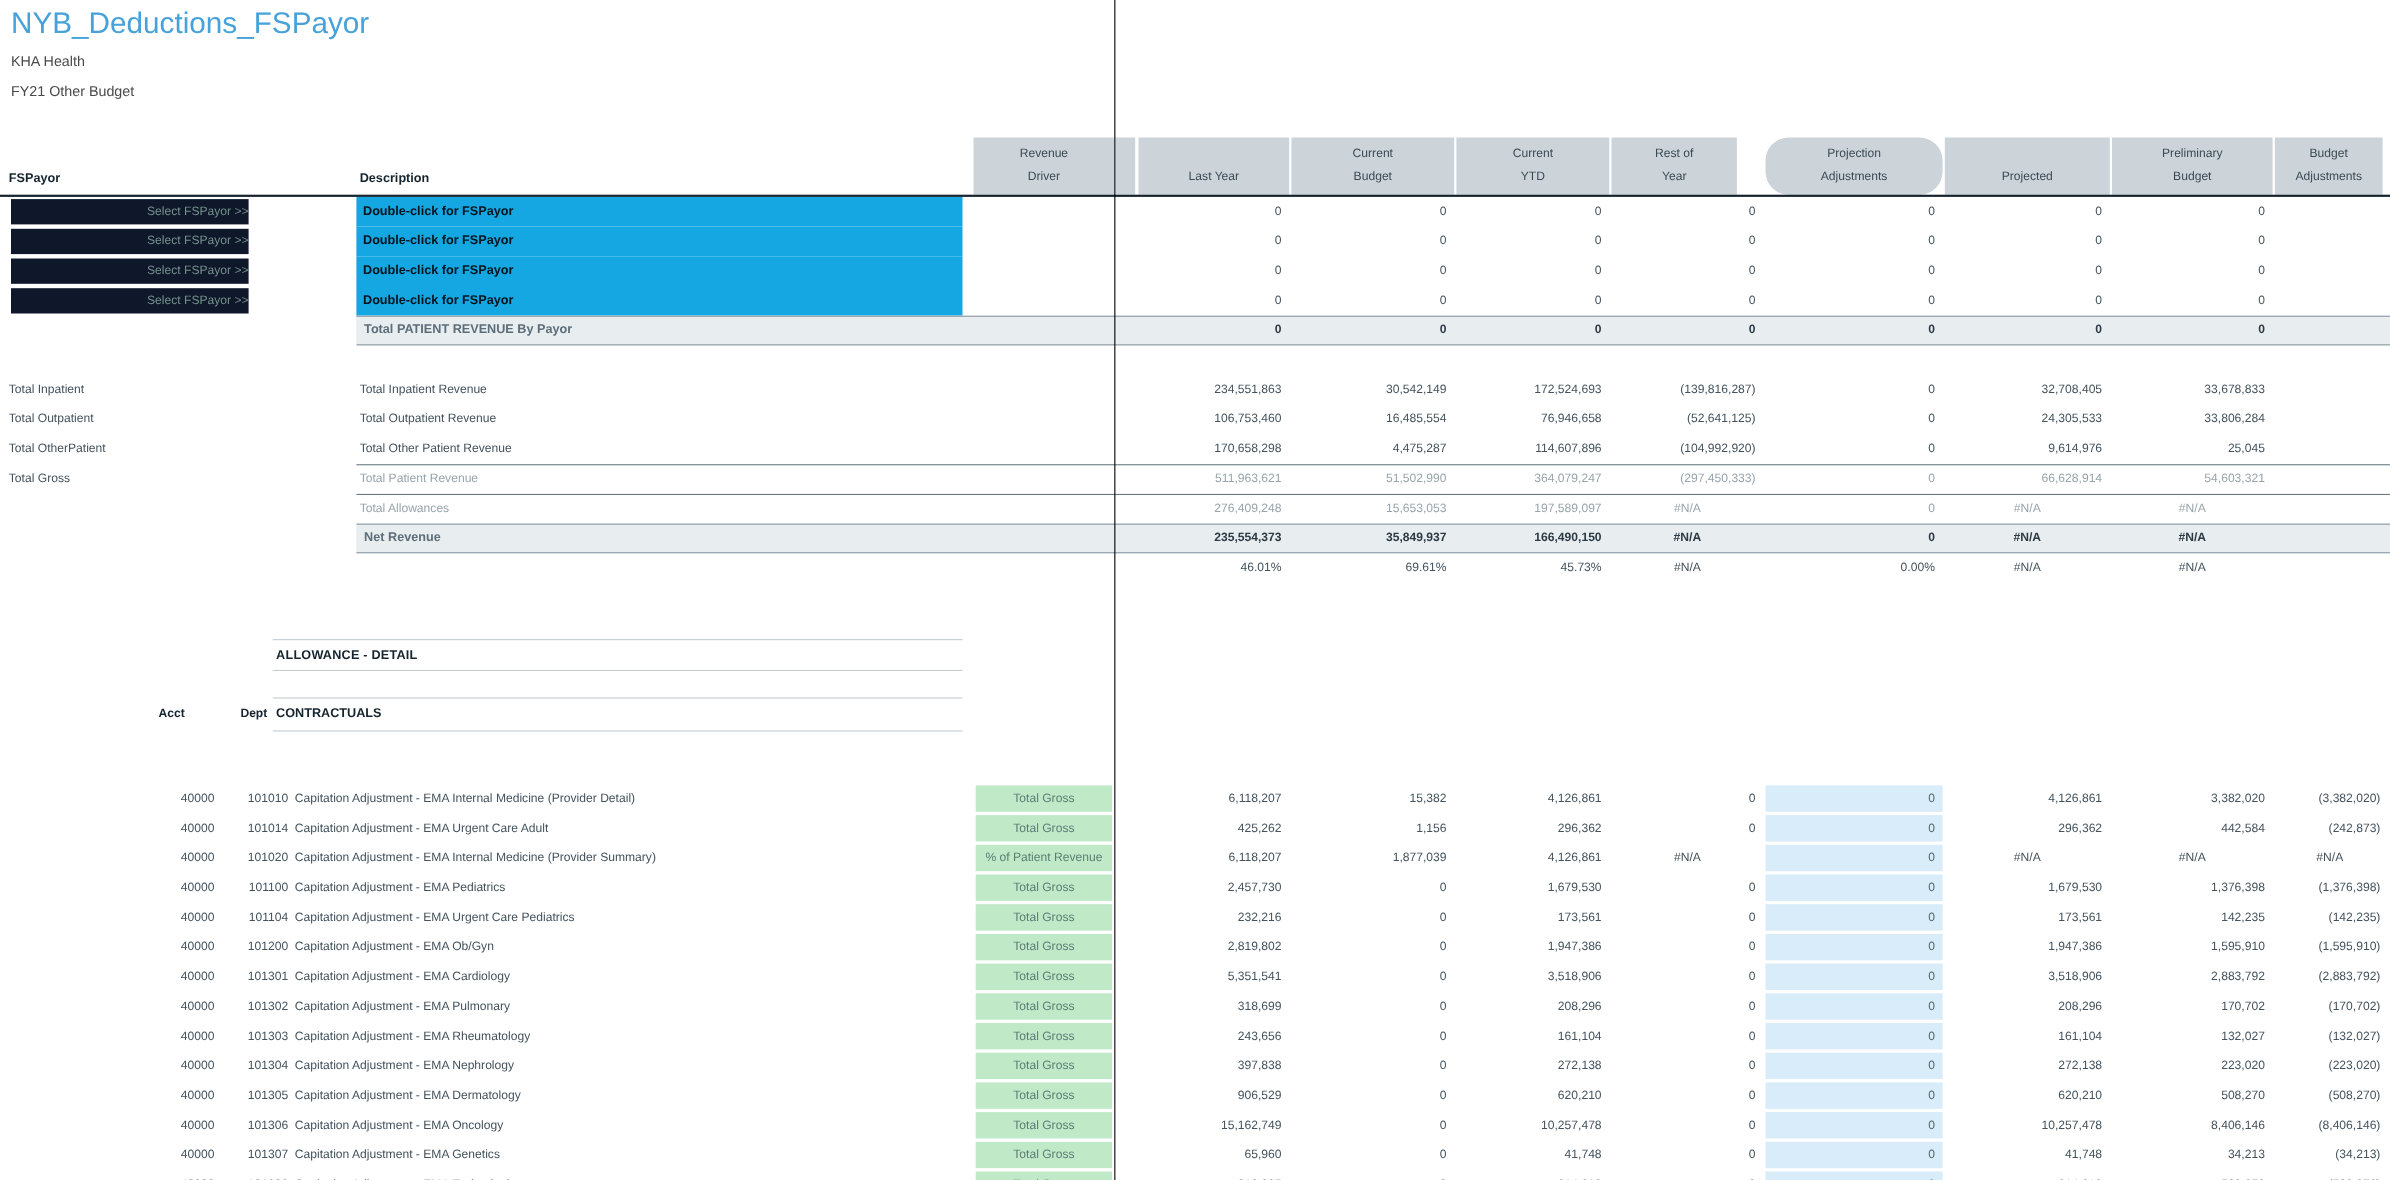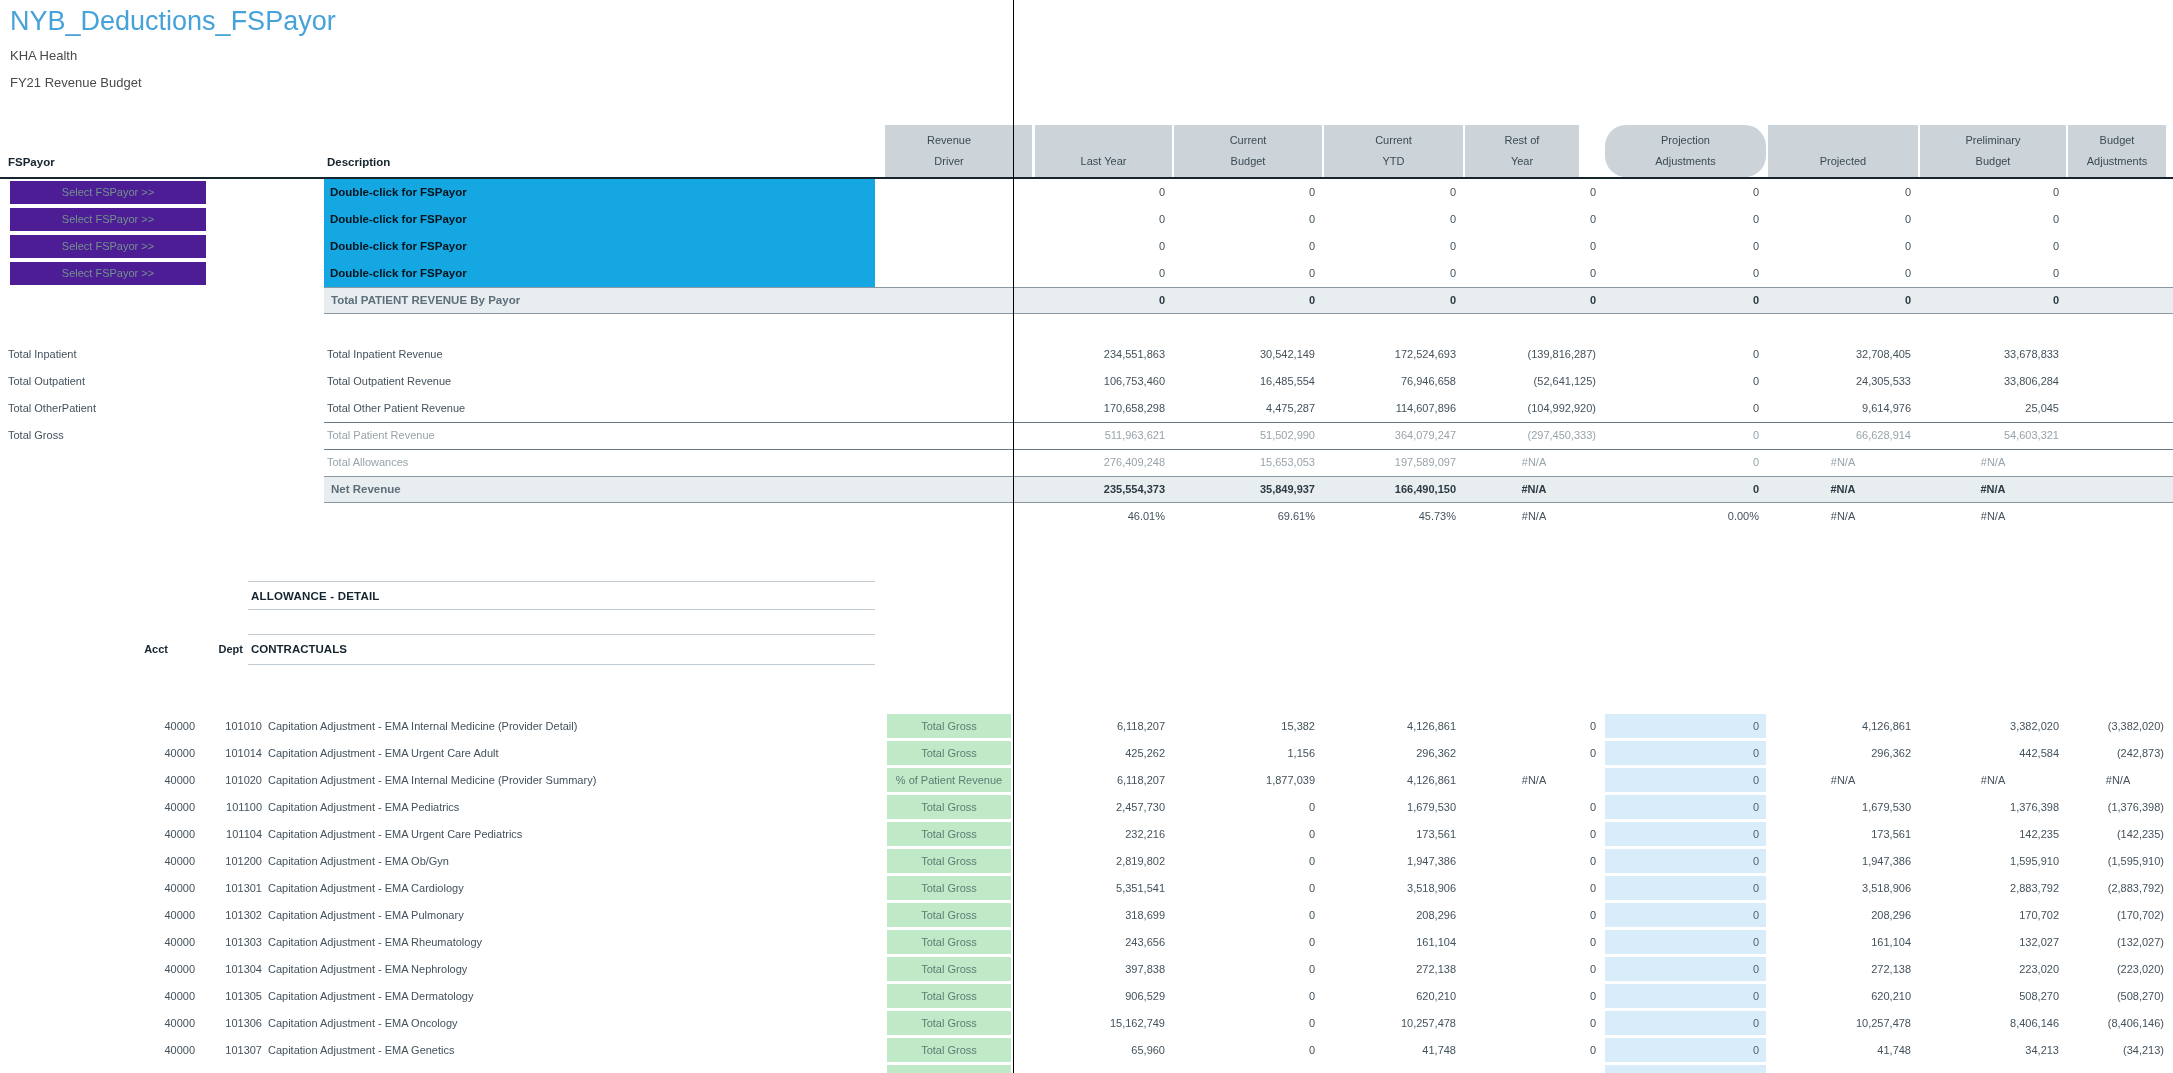--- a/index.html
+++ b/index.html
@@ -34,22 +34,22 @@
   .rows{position:absolute;left:0;right:0;}
   .row{position:relative;height:27px;width:100%;}
   .val{position:absolute;top:0;height:27px;line-height:27px;font-size:11px;text-align:right;
        box-sizing:border-box;padding-right:7px;color:#43525c;white-space:nowrap;}
   .col-n0{left:1035px;width:137px;} .col-n1{left:1174px;width:148px;}
   .col-n2{left:1324px;width:139px;} .col-n3{left:1465px;width:138px;}
   .col-n4{left:1605px;width:161px;} .col-n5{left:1768px;width:150px;}
   .col-n6{left:1920px;width:146px;} .col-n7{left:2068px;width:100px;padding-right:4px;}
   .err{text-align:center !important;padding-right:0 !important;}
   
-  .select-cell{position:absolute;left:10px;width:196px;top:2px;bottom:2px;background:#4c1d95;
-               text-align:center;font-size:11px;color:#74918c;line-height:23px;cursor:pointer;}
+  .select-cell{position:absolute;left:10px;width:196px;top:2px;bottom:2px;background:#0f172a;
+               text-align:right;font-size:11px;color:#74918c;line-height:23px;cursor:pointer;padding-left:20px;}
   .dbl-cell{position:absolute;left:324px;width:551px;top:0;bottom:0;background:#14a7e2;
             font-size:11.5px;font-weight:bold;color:#04131c;line-height:27px;
             box-sizing:border-box;padding-left:6px;cursor:pointer;}
   
   .band{position:absolute;left:324px;right:0;top:0;bottom:0;background:#e8edf0;
         border-top:1px solid #8a98a3;border-bottom:1px solid #8a98a3;box-sizing:border-box;}
   .total-label{position:absolute;left:331px;top:0;line-height:27px;font-size:11.5px;
                font-weight:bold;color:#5c6e7a;white-space:nowrap;}
   .bold .val{font-weight:bold;color:#2c3a44;}
   .muted .val,.muted .desc{color:#97a4ab;}
@@ -80,21 +80,21 @@
   .ival{display:block;height:100%;line-height:24px;text-align:right;box-sizing:border-box;
         padding-right:7px;font-size:11px;color:#54646e;}
 </style>
 </head>
 <body>
 
 <div class="screen">
 
   <div class="title">NYB_Deductions_FSPayor</div>
   <div class="subtitle sub1">KHA Health</div>
-  <div class="subtitle sub2">FY21 Revenue Budget</div>
+  <div class="subtitle sub2">FY21 Other Budget</div>
 
   <div class="hdrband">
 
       <div class="hcell">
         <div>Revenue</div>
         <div>Driver</div>
       </div>
 
       <div class="hcell">
         <div></div>

